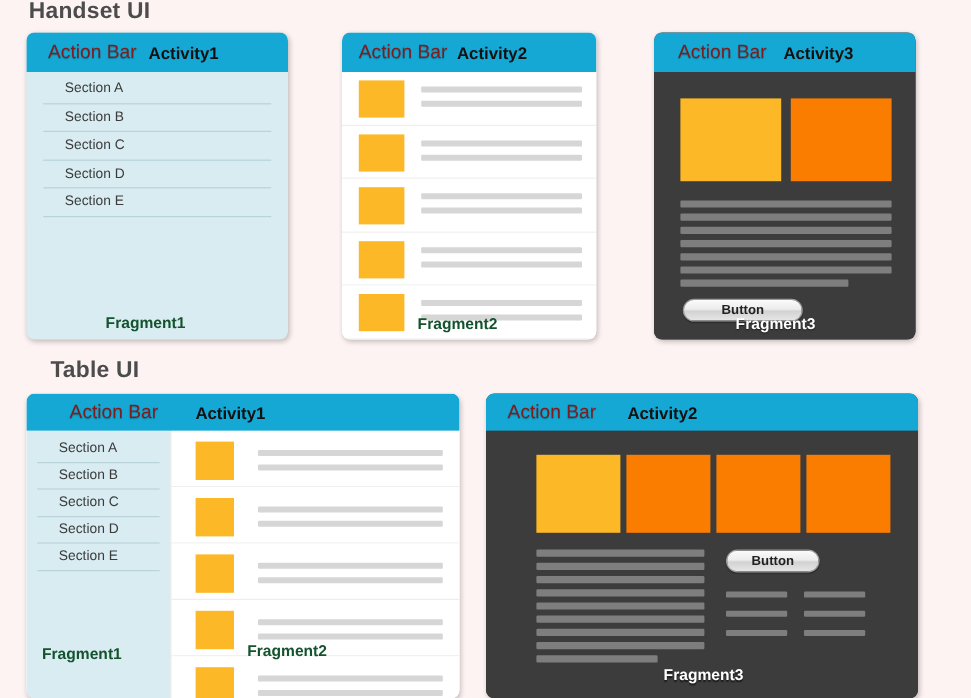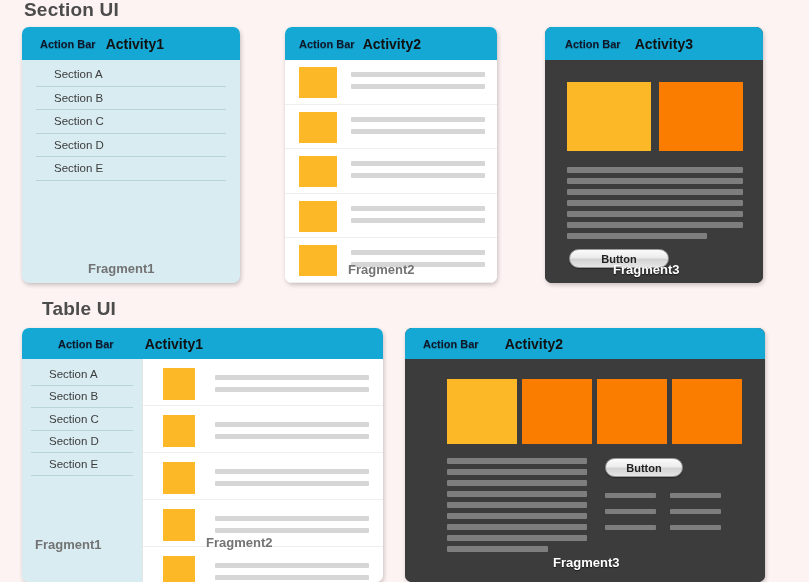--- a/index.html
+++ b/index.html
@@ -33,38 +33,38 @@
     background: #ffffff;
   }
 
   .action-bar {
     background: #15a8d5;
     display: flex;
     align-items: center;
     width: 100%;
   }
   .ab-label {
-    color: #0f172a;
-    font-weight: bold;
-    font-size: 11px;
+    color: #7f1d1d;
+    font-weight: normal;
+    font-size: 16px;
     text-shadow: 0 1px 1px rgba(0,0,0,0.28);
     white-space: nowrap;
   }
   .activity-label {
     color: #111111;
     font-weight: bold;
     font-size: 14px;
     white-space: nowrap;
   }
 
   .frag-label {
     position: absolute;
     font-weight: bold;
     font-size: 13px;
-    color: #737373;
+    color: #14532d;
     white-space: nowrap;
     z-index: 30;
   }
   .frag-label.on-dark {
     color: #ffffff;
     text-shadow: 0 1px 1px rgba(0,0,0,0.6);
     text-align: right;
   }
 
   
@@ -158,21 +158,21 @@
 
   
   #table-card-2 { left: 405px; top: 328px; width: 360px; height: 254px; background: #3c3c3c; }
   #table-card-2 .action-bar { height: 31px; padding-left: 18px; gap: 26px; }
   #table-card-2 .dark-panel { height: 223px; }
   #table-frag-3 { left: 553px; top: 555px; }
 </style>
 </head>
 <body>
 
-<div class="section-title" id="title-handset">Section UI</div>
+<div class="section-title" id="title-handset">Handset UI</div>
 
 <div class="card" id="handset-card-1">
   <div class="action-bar">
     <span class="ab-label">Action Bar</span>
     <span class="activity-label">Activity1</span>
   </div>
   <div class="sections-panel">
     <div class="section-row">Section A</div>
     <div class="section-row">Section B</div>
     <div class="section-row">Section C</div>

